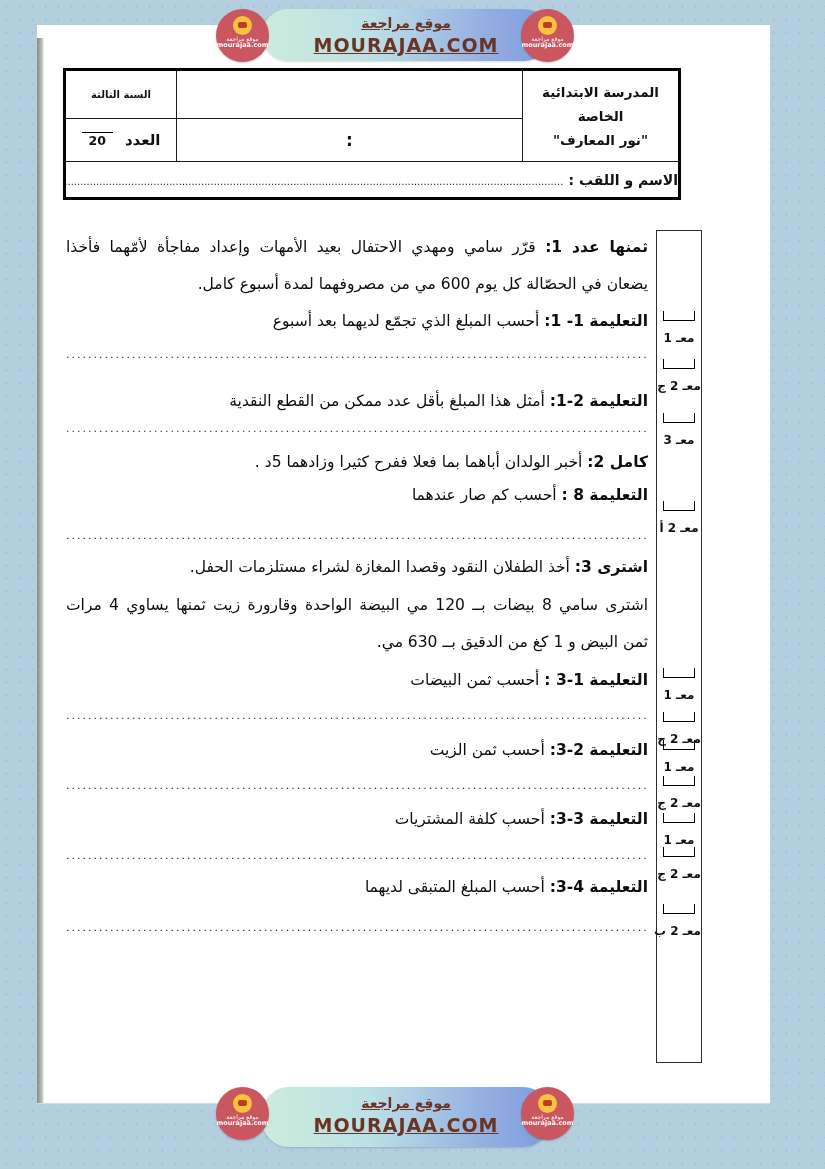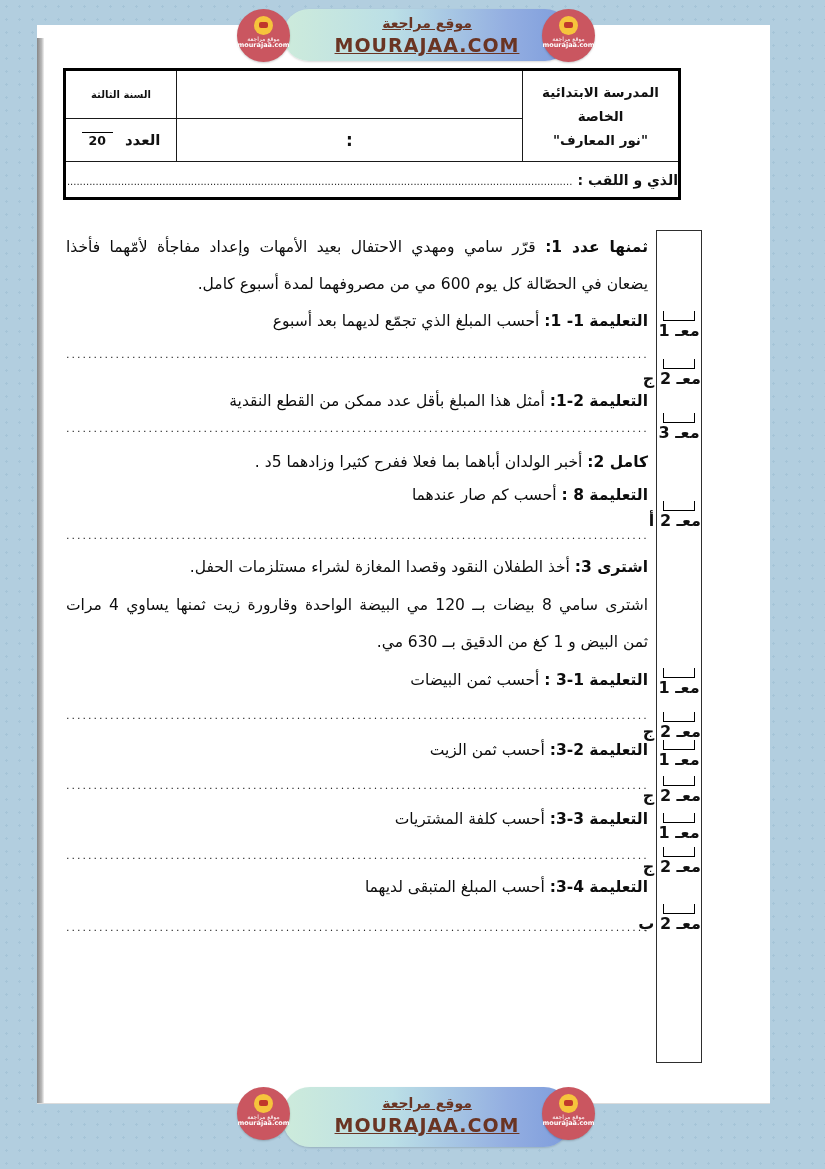--- a/index.html
+++ b/index.html
@@ -14,21 +14,21 @@
   
   .page{
     position:absolute;left:37px;top:25px;width:733px;height:1078px;
     background:#fff;border-bottom:1px solid #dcdcdc;
   }
   .page::before{
     content:"";position:absolute;left:0;top:13px;bottom:0;width:7px;
     background:linear-gradient(to right,#878787,#b9b9b9 65%,#f2f2f2);
   }
   
-  .banner{position:absolute;left:237px;width:358px;height:56px;}
+  .banner{position:absolute;left:216px;width:358px;height:56px;}
   .banner.footer{top:1085px;height:66px;}
   .banner.header{top:7px;}
   .pill{
     position:absolute;left:46px;top:2px;width:288px;height:52px;border-radius:27px;
     background:linear-gradient(90deg,#cdebdb 0%,#bbdfe6 38%,#93aee1 78%,#7d9cdc 100%);
     text-align:center;box-shadow:0 1px 2px rgba(0,0,0,.15);
   }
   .banner.footer .pill{height:60px;padding-top:2px;box-sizing:border-box;}
   .pill-ar{font-size:14px;font-weight:bold;color:#6a3423;text-decoration:underline;margin-top:4px;line-height:20px;}
   .pill-en{font-size:19px;font-weight:bold;color:#6a3423;text-decoration:underline;letter-spacing:1px;line-height:24px;font-family:"DejaVu Sans",sans-serif;}
@@ -77,21 +77,21 @@
     font-size:11px;letter-spacing:2px;color:#2b2b2b;
     white-space:nowrap;overflow:hidden;direction:ltr;
   }
   
   .sidebar{
     position:absolute;left:656px;top:230px;width:46px;height:833px;
     border:1.6px solid #2e2e2e;background:#fff;box-sizing:border-box;
   }
   .mark{position:absolute;left:0;right:0;text-align:center;}
   .bracket{width:30px;height:9px;margin:0 auto;border-left:1.5px solid #000;border-right:1.5px solid #000;border-bottom:1.5px solid #000;}
-  .mark-label{font-size:16px;font-weight:bold;margin-top:0;direction:rtl;white-space:nowrap;}
+  .mark-label{font-size:12px;font-weight:bold;margin-top:10px;direction:rtl;white-space:nowrap;}
 </style>
 </head>
 <body>
 
 <div class="page"></div>
 
 <div class="banner header">
   <div class="pill">
     <div class="pill-ar">موقع مراجعة</div>
     <div class="pill-en">MOURAJAA.COM</div>
@@ -126,21 +126,21 @@
     <td class="mid colon">:</td>
     <td class="side">
       <span class="grade-wrap">
         <b>العدد</b>
         <span class="frac">20</span>
       </span>
     </td>
   </tr>
   <tr class="r3">
     <td class="name-cell" colspan="3">
-      <b>الذي و اللقب :</b>
+      <b>الاسم و اللقب :</b>
       <span class="mini-dots">............................................................................................................................................................................................................</span>
     </td>
   </tr>
 </tbody>
   </table>
 
 <div class="content" dir="rtl">
   <div class="line just" style="top:18px"><b>ثمنها عدد 1:</b> <span>قرّر سامي ومهدي الاحتفال بعيد الأمهات وإعداد مفاجأة لأمّهما فأخذا</span></div>
   <div class="line" style="top:55px"><span>يضعان في الحصّالة كل يوم 600 مي من مصروفهما لمدة أسبوع كامل.</span></div>
   <div class="line" style="top:92px"><b>التعليمة 1- 1:</b> <span>أحسب المبلغ الذي تجمّع لديهما بعد أسبوع</span></div>

